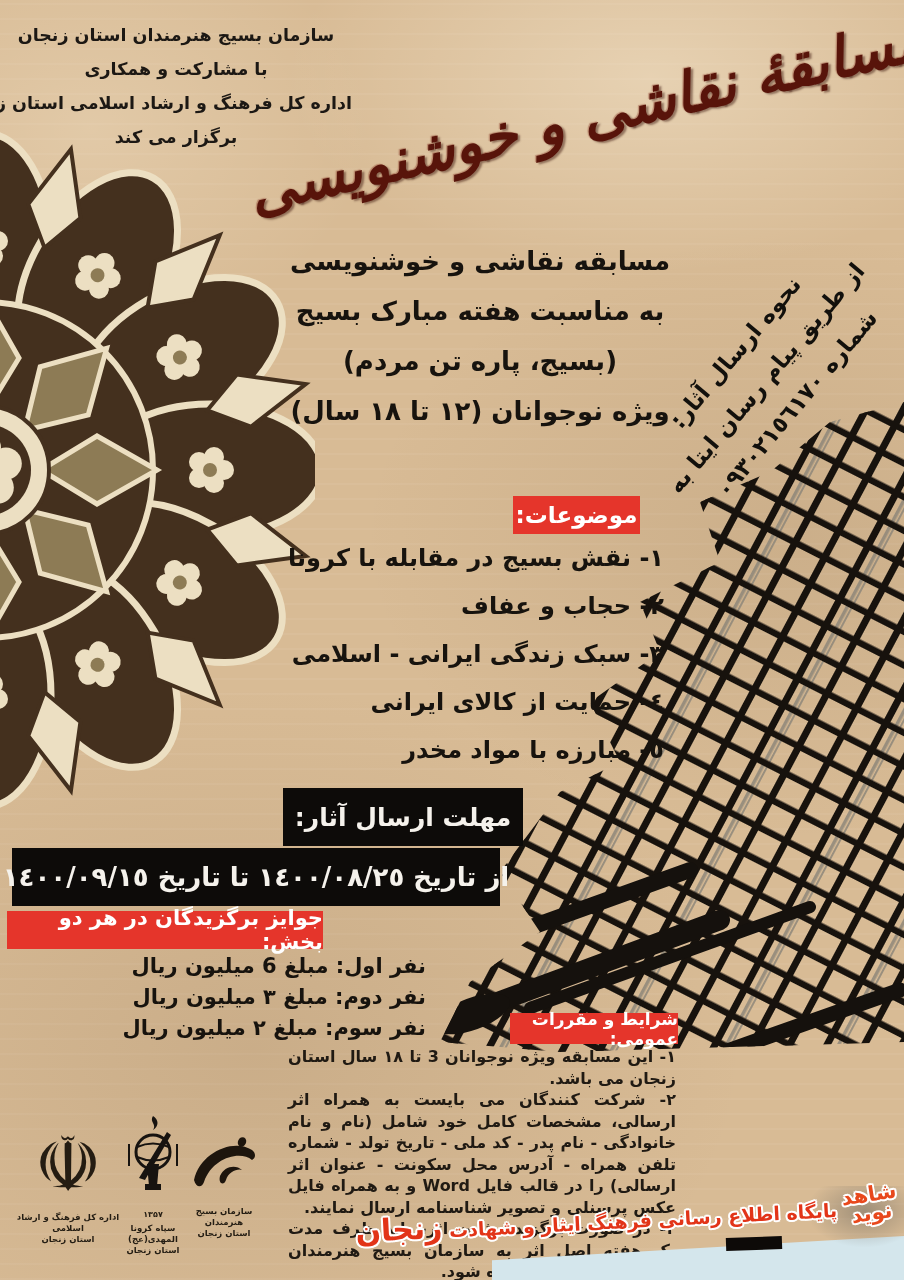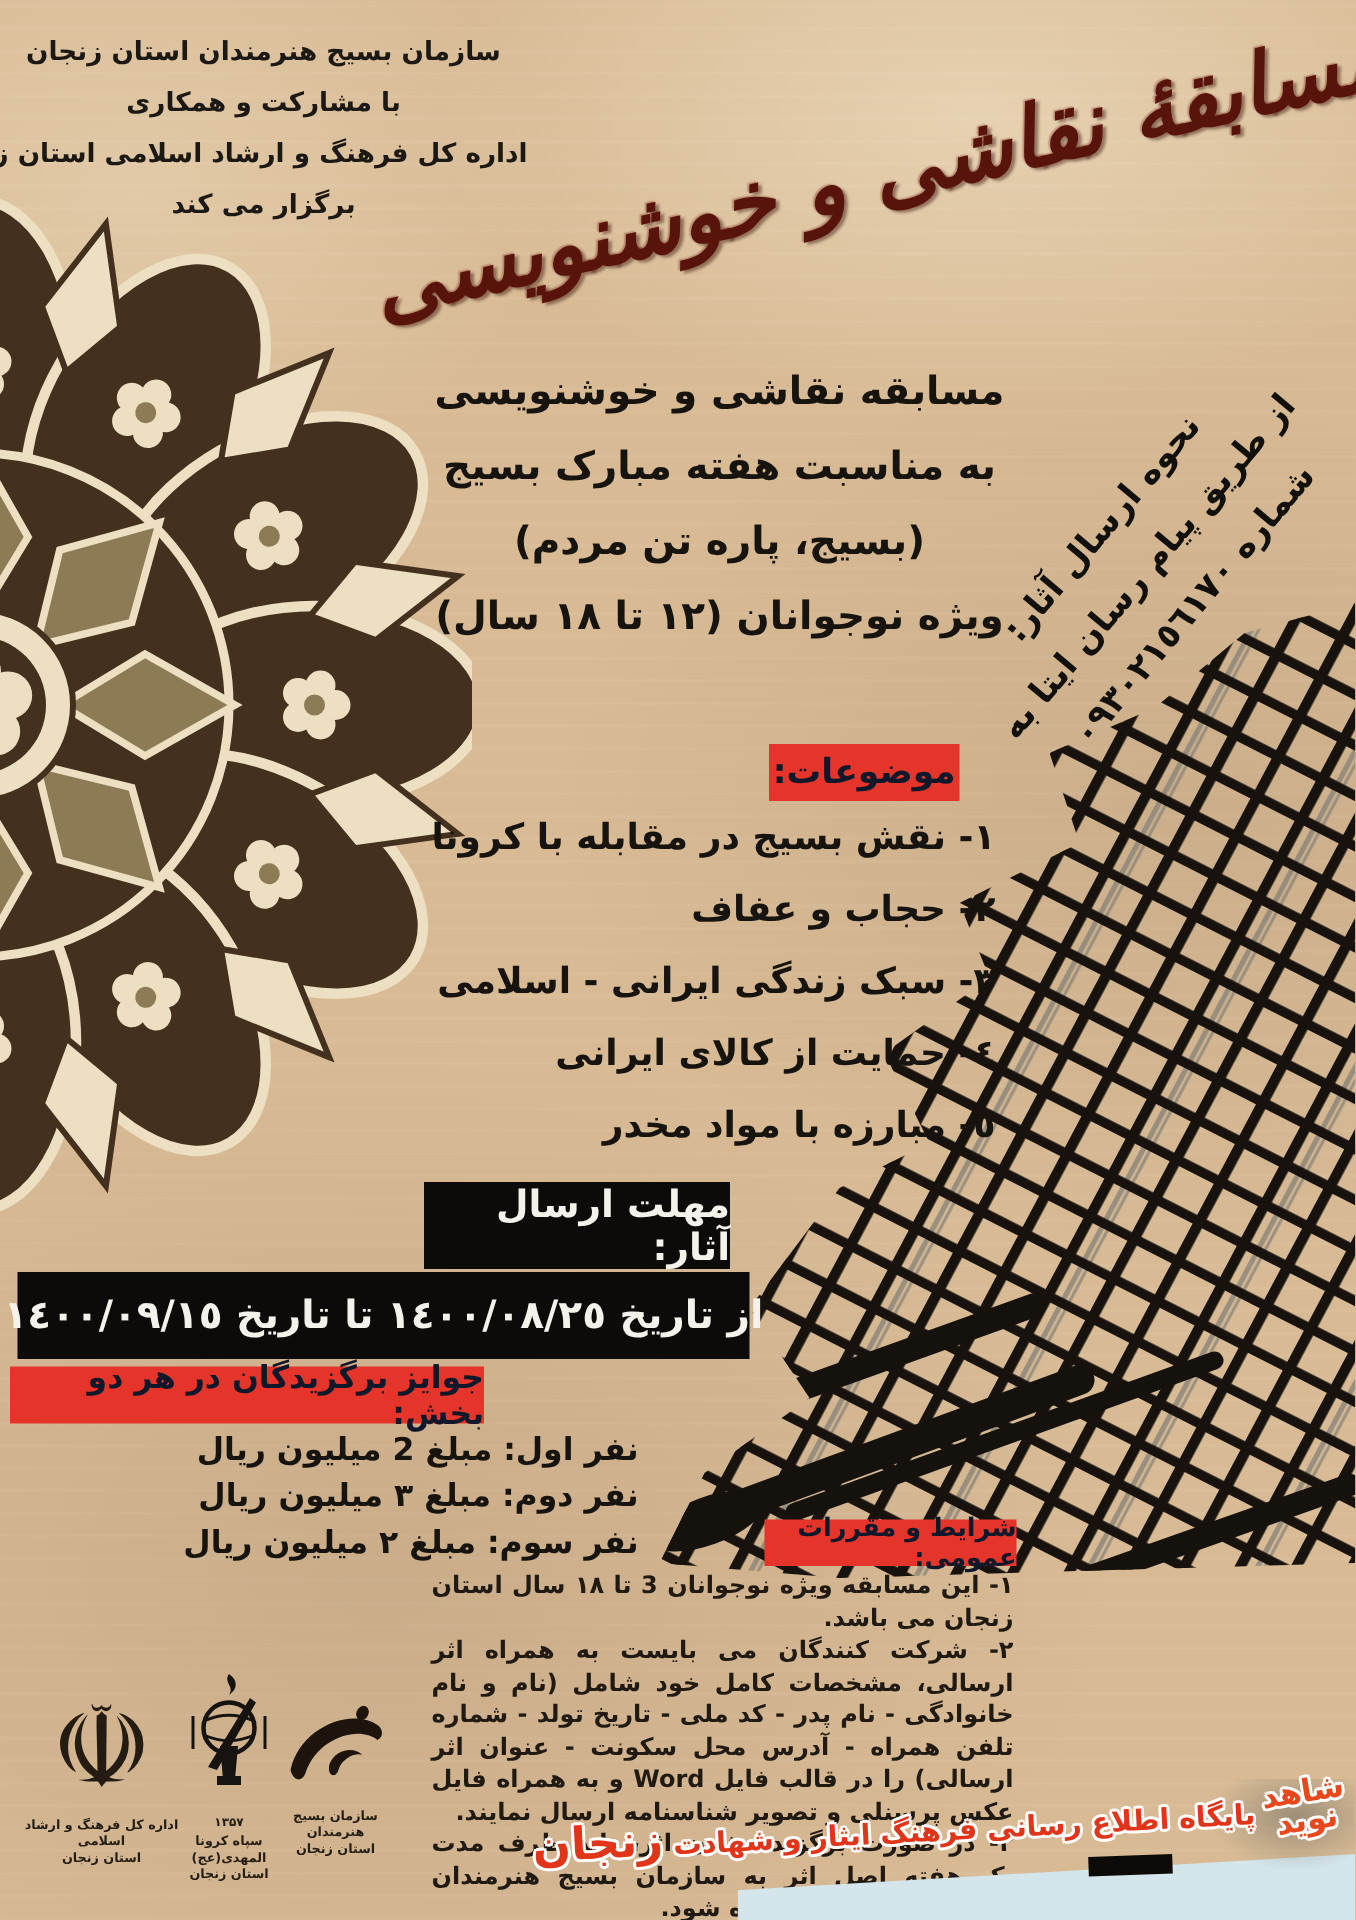--- a/index.html
+++ b/index.html
@@ -30,34 +30,34 @@
 
   
   .intro{left:268px;top:236px;width:424px;text-align:center;font-weight:bold;
     font-size:26px;line-height:50px;color:#17130e;}
 
   
   .submission{left:598px;top:318px;width:336px;transform:rotate(-50deg);
     text-align:center;font-weight:bold;font-size:23px;line-height:40px;color:#12100c;}
 
   
-  .red-label{background:#e5352b;color:#0f172a;font-weight:bold;
+  .red-label{background:#e5352b;color:#ffffff;font-weight:bold;
     display:flex;align-items:center;justify-content:center;}
   .topics-label{left:513px;top:496px;width:127px;height:38px;font-size:23px;}
   .prizes-label{left:7px;top:911px;width:316px;height:38px;font-size:21px;}
   .rules-label{left:510px;top:1013px;width:168px;height:31px;font-size:17px;}
 
   
   .topics{right:240px;top:534px;text-align:right;font-weight:bold;
     font-size:24px;line-height:48px;color:#17130e;}
 
   
   .black-box{background:#0d0b09;color:#f5f2ec;font-weight:bold;
     display:flex;align-items:center;justify-content:center;}
-  .deadline-label{left:283px;top:788px;width:204px;height:58px;font-size:25px;}
+  .deadline-label{left:283px;top:788px;width:240px;height:58px;font-size:25px;}
   .deadline-dates{left:12px;top:848px;width:488px;height:58px;font-size:26px;}
 
   
   .prizes{right:478px;top:951px;text-align:right;font-weight:bold;
     font-size:21px;line-height:31px;color:#17130e;}
 
   
   .rules{right:228px;top:1046px;width:388px;text-align:justify;font-weight:bold;
     font-size:16px;line-height:21.5px;color:#201a13;}
   .rules div{margin:0;}
@@ -228,21 +228,21 @@
     <div class="nowrap">٣- سبک زندگی ایرانی - اسلامی</div>
     <div class="nowrap">٤- حمایت از کالای ایرانی</div>
     <div class="nowrap">٥- مبارزه با مواد مخدر</div>
   </div>
 
   <div class="abs black-box deadline-label">مهلت ارسال آثار:</div>
   <div class="abs black-box deadline-dates nowrap">از تاریخ ١٤٠٠/٠٨/٢٥ تا تاریخ ١٤٠٠/٠٩/١٥</div>
 
   <div class="abs red-label prizes-label">جوایز برگزیدگان در هر دو بخش:</div>
   <div class="abs prizes">
-    <div class="nowrap">نفر اول: مبلغ 2 میلیون ریال</div>
+    <div class="nowrap">نفر اول: مبلغ 6 میلیون ریال</div>
     <div class="nowrap">نفر دوم: مبلغ ۳ میلیون ریال</div>
     <div class="nowrap">نفر سوم: مبلغ ۲ میلیون ریال</div>
   </div>
 
   <div class="abs red-label rules-label">شرایط و مقررات عمومی:</div>
   <div class="abs rules">
     <div>۱- این مسابقه ویژه نوجوانان 3 تا ۱۸ سال استان زنجان می باشد.</div>
     <div>۲- شرکت کنندگان می بایست به همراه اثر ارسالی، مشخصات کامل خود شامل (نام و نام خانوادگی - نام پدر - کد ملی - تاریخ تولد - شماره تلفن همراه - آدرس محل سکونت - عنوان اثر ارسالی) را در قالب فایل Word و به همراه فایل عکس پرسنلی و تصویر شناسنامه ارسال نمایند.</div>
     <div>۳- در صورت برگزیده شدن اثر، باید ظرف مدت یک هفته اصل اثر به سازمان بسیج هنرمندان استان زنجان تحویل داده شود.</div>
   </div>

